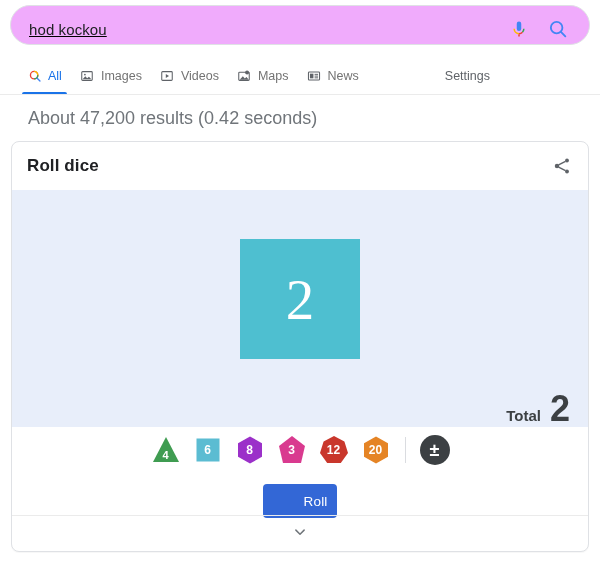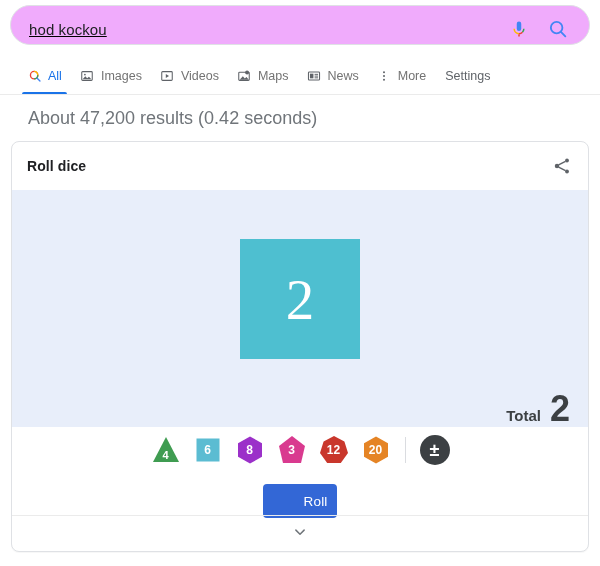--- a/index.html
+++ b/index.html
@@ -107,21 +107,21 @@
     overflow: hidden;
     box-shadow: 0 1px 1px rgba(0,0,0,0.035);
   }
   .card-head {
     height: 48px;
     display: flex;
     align-items: center;
     padding: 0 16px 0 15px;
   }
   .card-title {
-    font-size: 14px;
+    font-size: 17px;
     font-weight: bold;
     color: #202124;
     letter-spacing: .1px;
   }
   .share-btn { margin-left: auto; cursor: pointer; display: flex; align-items: center; }
 
   .dice-stage {
     position: relative;
     height: 237px;
     background: #e8eefa;
@@ -321,30 +321,20 @@
         <rect x="2.5" y="5" width="19" height="14" rx="1.6" fill="none" stroke="#5f6368" stroke-width="1.8"></rect>
         <rect x="5" y="8" width="6" height="8" fill="#5f6368"></rect>
         <rect x="13" y="8.3" width="6" height="1.7" fill="#5f6368"></rect>
         <rect x="13" y="11.3" width="6" height="1.7" fill="#5f6368"></rect>
         <rect x="13" y="14.3" width="6" height="1.7" fill="#5f6368"></rect>
       </svg>
     </span>
     <span>News</span>
   </div>
 
-  <div class="tab">
-    <span class="tab-ico">
-      <svg width="14" height="14" viewBox="0 0 24 24">
-        <circle cx="12" cy="5.6" r="1.7" fill="#5f6368"></circle>
-        <circle cx="12" cy="12" r="1.7" fill="#5f6368"></circle>
-        <circle cx="12" cy="18.4" r="1.7" fill="#5f6368"></circle>
-      </svg>
-    </span>
-    <span>More</span>
-  </div>
 
   <div class="nav-right">
     <div class="tab">
       <span>Settings</span>
     </div>
   </div>
 </div>
 <div class="nav-sep"></div>
 
 <div class="result-stats">About 47,200 results (0.42 seconds)</div>

